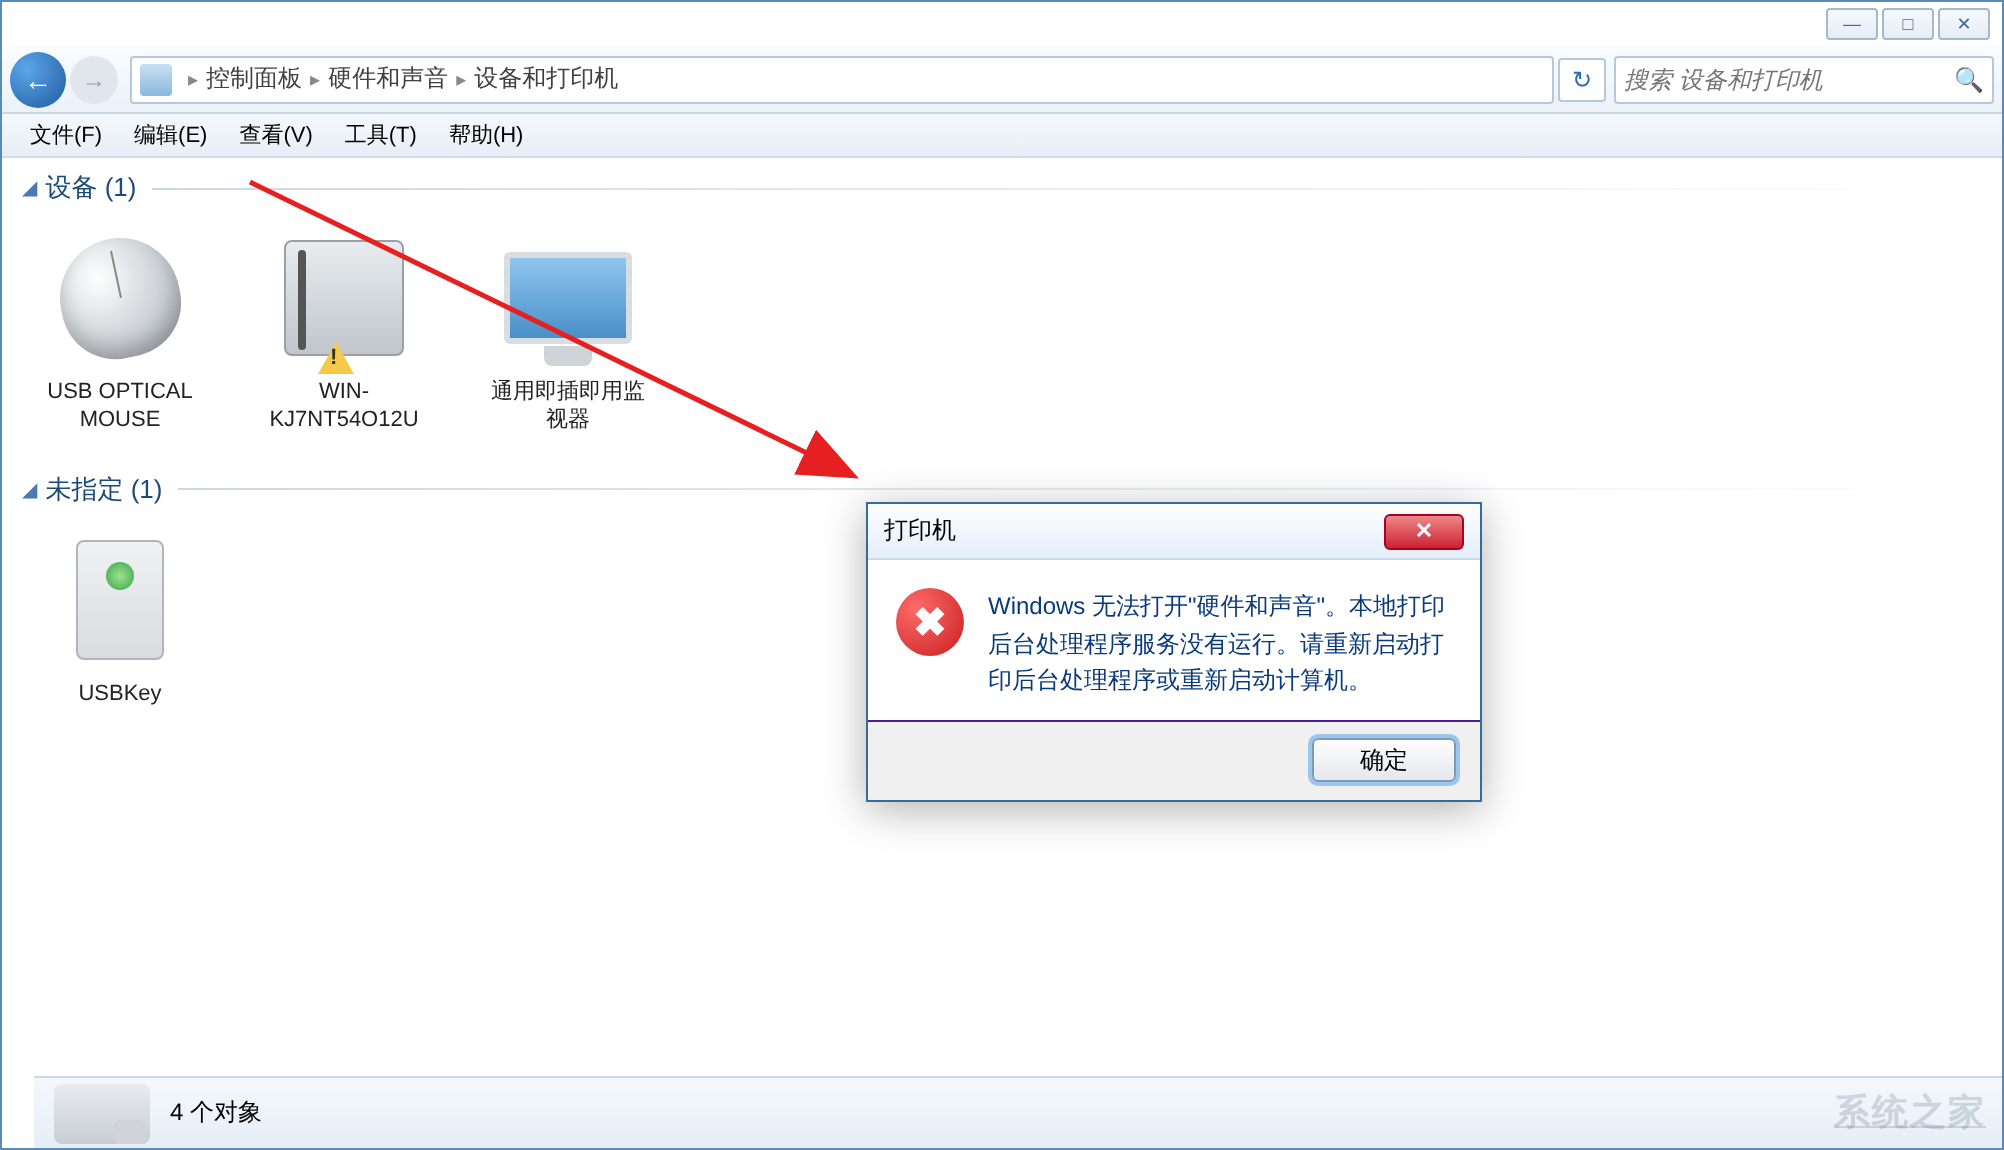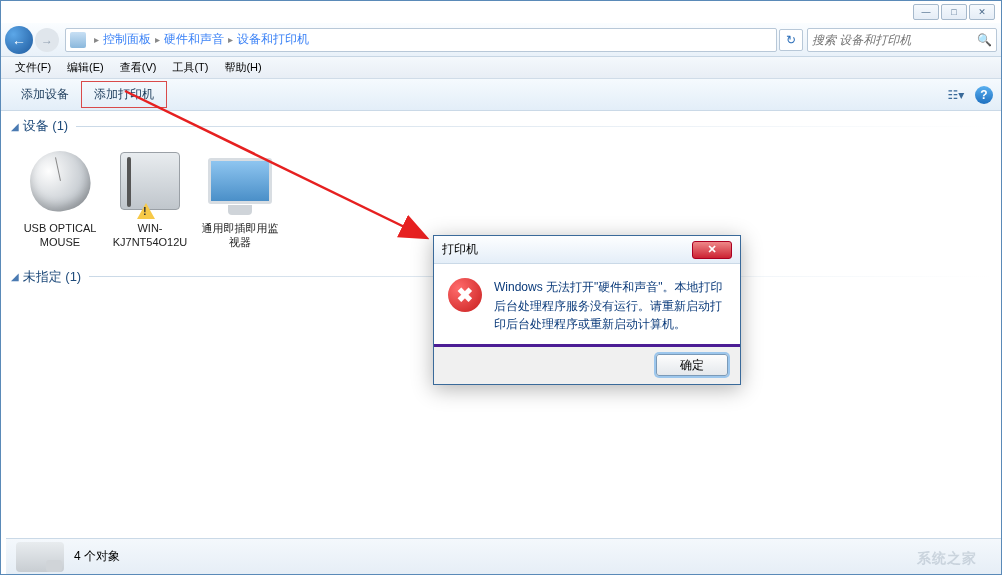--- a/index.html
+++ b/index.html
@@ -11,21 +11,21 @@
 .title-controls { position: absolute; top: 3px; right: 6px; display: flex; gap: 2px; z-index: 5; }
 .title-btn { width: 26px; height: 16px; border: 1px solid #a6b9cc; background: linear-gradient(#f5f9fd, #e5edf6); border-radius: 2px; display: flex; align-items: center; justify-content: center; font-size: 9px; color: #4a6a8a; cursor: pointer; }
 
 
 .nav-bar { height: 34px; background: linear-gradient(#fafdff, #e9f1f9); border-bottom: 1px solid #c7d6e4; display: flex; align-items: center; padding: 2px 4px; margin-top: 22px; }
 .nav-back { width: 28px; height: 28px; border-radius: 50%; background: radial-gradient(circle at 30% 30%, #5ca7e8, #1e5a9e); display: flex; align-items: center; justify-content: center; color: #fff; font-size: 14px; cursor: pointer; margin-right: 2px; }
 .nav-fwd { width: 24px; height: 24px; border-radius: 50%; background: #e0e6ec; display: flex; align-items: center; justify-content: center; color: #90a0b0; font-size: 12px; margin-right: 6px; }
 .breadcrumb { flex: 1; height: 24px; border: 1px solid #b8c8d8; background: #fff; display: flex; align-items: center; padding: 0 4px; font-size: 12px; border-radius: 2px; }
 .bc-icon { width: 16px; height: 16px; background: linear-gradient(#c8e0f4,#8ab8dc); border-radius: 2px; margin-right: 4px; }
 .bc-sep { margin: 0 4px; color: #888; font-size: 10px; }
-.bc-item { color: #3b82f6; cursor: pointer; font-family: Liberation Mono, monospace; }
+.bc-item { color: #404040; cursor: pointer; font-family: Liberation Mono, monospace; }
 .refresh-btn { width: 24px; height: 22px; border: 1px solid #b8c8d8; background: #fff; margin-left: 2px; border-radius: 2px; display:flex;align-items:center;justify-content:center;color:#2a6db8;font-size:12px;cursor:pointer;}
 .search-box { width: 190px; height: 24px; border: 1px solid #b8c8d8; background: #fff; margin-left: 4px; display: flex; align-items: center; padding: 0 4px; border-radius: 2px; }
 .search-box input { border: none; outline: none; flex: 1; font-size: 12px; color: #0f172a; font-style: italic; }
 .search-icon { color: #4a7ab2; font-size: 12px; }
 
 
 .menu-bar { height: 22px; background: linear-gradient(#f4f8fc,#e8eef5); border-bottom: 1px solid #d0dce8; display: flex; align-items: center; padding: 0 6px; font-size: 11px; }
 .menu-item { padding: 2px 8px; cursor: pointer; }
 
 
@@ -34,57 +34,57 @@
 .tool-item.highlighted { border: 1px solid #d94a4a; }
 .toolbar-right { position: absolute; right: 8px; display: flex; align-items: center; gap: 10px; }
 .view-icon { width:18px;height:18px; display:flex;align-items:center;justify-content:center;color:#3a6a9a;cursor:pointer;}
 .help-icon { width:18px;height:18px;border-radius:50%;background:linear-gradient(#5ab0f0,#1e70c0);color:#fff;display:flex;align-items:center;justify-content:center;font-size:12px;font-weight:bold;cursor:pointer;}
 
 
 .content { position: relative; height: 428px; overflow: auto; background: #fff; }
 .group-header { display: flex; align-items: center; padding: 6px 10px; font-size: 13px; color: #1e4a7a; cursor: pointer; }
 .group-caret { color: #4a7ab2; margin-right: 4px; font-size: 10px; }
 .group-line { flex:1; height:1px; background: linear-gradient(to right,#cad9e7,transparent); margin-left:8px;}
-.items-row { display: flex; gap: 4px; padding: 4px 16px 12px; }
+.items-row { display: flex; gap: 26px; padding: 4px 16px 12px; }
 .device-item { width: 86px; text-align: center; cursor: pointer; }
 .device-icon { width: 78px; height: 72px; margin: 0 auto 4px; display:flex;align-items:center;justify-content:center;position:relative;}
 .device-label { font-size: 11px; color: #222; line-height: 1.3; word-break: break-word; }
 
 
 .mouse-shape { width:60px;height:60px;border-radius:50% 50% 45% 45%;background:radial-gradient(ellipse at 35% 30%,#fefefe,#cacfd4 60%,#9aa0a6);box-shadow:inset 0 -6px 10px rgba(0,0,0,.2);position:relative;transform:rotate(-12deg);}
 .mouse-shape::before{content:"";position:absolute;left:50%;top:6px;width:1px;height:24px;background:#888;}
 .pc-shape { width:60px;height:58px;background:linear-gradient(#e8ecef,#c0c6cc);border:1px solid #9aa0a6;border-radius:4px;position:relative;}
 .pc-shape::before{content:"";position:absolute;left:6px;top:4px;width:4px;height:50px;background:#555;border-radius:2px;}
 .pc-warn{position:absolute;bottom:-2px;left:26px;width:0;height:0;border-left:9px solid transparent;border-right:9px solid transparent;border-bottom:16px solid #f7c948;}
 .pc-warn::after{content:"!";position:absolute;left:-3px;top:2px;font-size:11px;font-weight:bold;color:#333;}
 .monitor-shape{width:64px;height:46px;background:linear-gradient(#8ec5f0,#4a8fc8);border:3px solid #d8dde2;border-radius:3px;position:relative;}
 .monitor-shape::after{content:"";position:absolute;left:50%;transform:translateX(-50%);bottom:-14px;width:24px;height:10px;background:#cfd4d9;border-radius:0 0 4px 4px;}
 .usbkey-shape{width:44px;height:60px;background:linear-gradient(#f0f2f4,#d8dcdf);border:1px solid #b0b6bc;border-radius:4px;position:relative;}
 .usbkey-shape::before{content:"";position:absolute;left:50%;transform:translateX(-50%);top:10px;width:14px;height:14px;border-radius:50%;background:radial-gradient(#9de090,#3aa54a);}
 
 
-.status-bar { position: absolute; bottom: 0; left: 5px; right: 0; height: 36px; background: linear-gradient(#f4f8fc,#e6eef6); border-top: 1px solid #cad9e7; display: flex; align-items: center; padding: 0 10px; font-size: 12px; }
+.status-bar { position: absolute; bottom: 0; left: 16px; right: 0; height: 36px; background: linear-gradient(#f4f8fc,#e6eef6); border-top: 1px solid #cad9e7; display: flex; align-items: center; padding: 0 10px; font-size: 12px; }
 .status-icon { width: 48px; height: 30px; background: linear-gradient(#e8ecef,#c8cdd2); border-radius: 4px; margin-right: 10px; position:relative;}
 .status-icon::before{content:"";position:absolute;right:2px;bottom:0;width:16px;height:12px;background:#d0d4d8;border-radius:3px;}
 
 
-.dialog { position: absolute; left: 432px; top: 234px; width: 308px; background: #fff; border: 1px solid #3a6a9a; box-shadow: 0 4px 20px rgba(0,0,0,.3); font-size: 12px; z-index: 20; }
+.dialog { position: absolute; left: 432px; top: 250px; width: 308px; background: #fff; border: 1px solid #3a6a9a; box-shadow: 0 4px 20px rgba(0,0,0,.3); font-size: 12px; z-index: 20; }
 .dialog-title { height: 28px; background: linear-gradient(#fdfeff,#e4eef8); border-bottom: 1px solid #cad9e7; display: flex; align-items: center; padding: 0 8px; }
 .dialog-close { margin-left: auto; width: 40px; height: 18px; background: linear-gradient(#e88,#c23); border: 1px solid #a02; border-radius: 3px; color: #fff; display:flex;align-items:center;justify-content:center;font-size:11px;font-weight:bold;cursor:pointer;}
 .dialog-body { padding: 14px 14px 10px; display: flex; gap: 12px; }
 .error-icon { width: 34px; height: 34px; border-radius: 50%; background: radial-gradient(circle at 30% 30%,#ff6b6b,#c81e1e); display:flex;align-items:center;justify-content:center;color:#fff;font-size:20px;font-weight:bold;flex-shrink:0;}
 .dialog-msg { flex:1; color: #0a3a7a; line-height: 1.55; }
-.dialog-footer { height: 40px; background: #f0f0f0; border-top: 3px solid #4c1d95; display: flex; align-items: center; justify-content: flex-end; padding: 0 12px; }
+.dialog-footer { height: 40px; background: #f0f0f0; border-top: 1px solid #4c1d95; display: flex; align-items: center; justify-content: flex-end; padding: 0 12px; }
 .ok-btn { min-width: 72px; height: 22px; background: linear-gradient(#fdfdfd,#e4e8ec); border: 1px solid #7a9ab8; border-radius: 3px; font-size: 12px; cursor: pointer; box-shadow: 0 0 0 2px #9cc6ec; }
 
 
 .arrow-svg { position: absolute; left: 120px; top: 86px; z-index: 15; pointer-events: none; }
 
 
-.watermark { position: absolute; right: 24px; bottom: 6px; font-size: 14px; color: rgba(100,120,140,.25); font-weight: bold; letter-spacing: 1px; z-index: 30;}
+.watermark { position: absolute; right: 8px; bottom: 6px; font-size: 18px; color: rgba(100,120,140,.25); font-weight: bold; letter-spacing: 1px; z-index: 30; text-decoration: underline;}
 </style>
 </head>
 <body>
 
 <div class="window-frame">
 
   <div class="title-controls">
     <div class="title-btn">—</div>
     <div class="title-btn">□</div>
     <div class="title-btn">✕</div>
@@ -110,28 +110,20 @@
   </div>
 
   <div class="menu-bar">
     <div class="menu-item">文件(F)</div>
     <div class="menu-item">编辑(E)</div>
     <div class="menu-item">查看(V)</div>
     <div class="menu-item">工具(T)</div>
     <div class="menu-item">帮助(H)</div>
   </div>
 
-  <div class="toolbar">
-    <div class="tool-item">添加设备</div>
-    <div class="tool-item highlighted">添加打印机</div>
-    <div class="toolbar-right">
-      <div class="view-icon">☷▾</div>
-      <div class="help-icon">?</div>
-    </div>
-  </div>
 
   <div class="content">
     <div class="group-header">
       <span class="group-caret">◢</span>
       <span>设备 (1)</span>
       <div class="group-line"></div>
     </div>
     <div class="items-row">
       <div class="device-item">
         <div class="device-icon">
@@ -151,20 +143,28 @@
             <div class="monitor-shape"></div>
           </div>
         <div class="device-label">通用即插即用监视器</div>
       </div>
     </div>
 
     <div class="group-header">
       <span class="group-caret">◢</span>
       <span>未指定 (1)</span>
       <div class="group-line"></div>
+    </div>
+    <div class="items-row">
+      <div class="device-item">
+        <div class="device-icon">
+            <div class="usbkey-shape"></div>
+          </div>
+        <div class="device-label">USBKey</div>
+      </div>
     </div>
   </div>
 
   <div class="status-bar">
     <div class="status-icon"></div>
     <span>4 个对象</span>
   </div>
 
   <svg class="arrow-svg" width="330" height="170">
     <defs>

